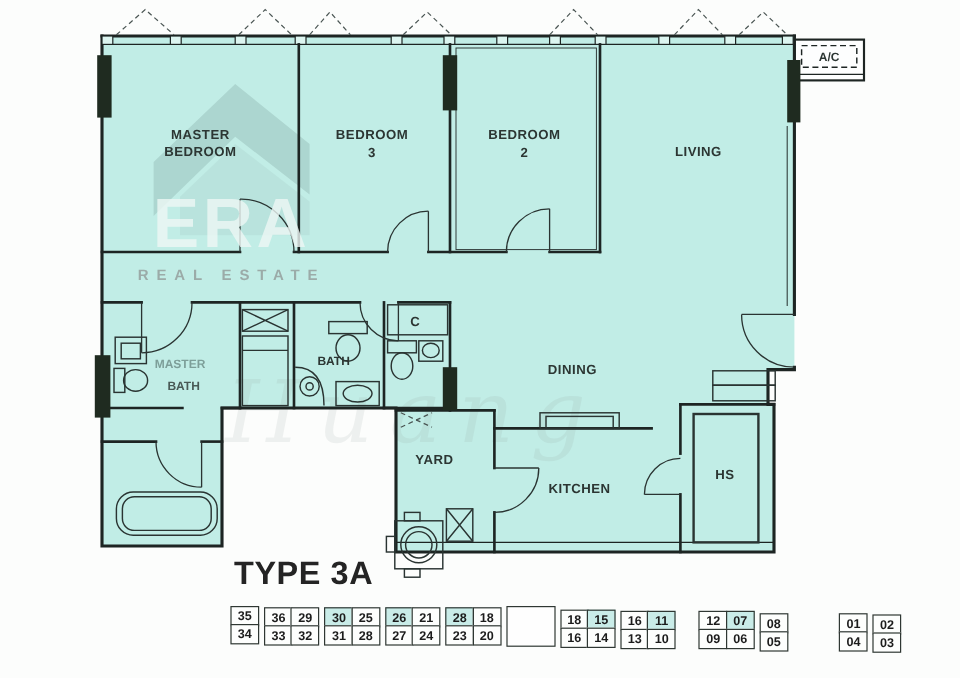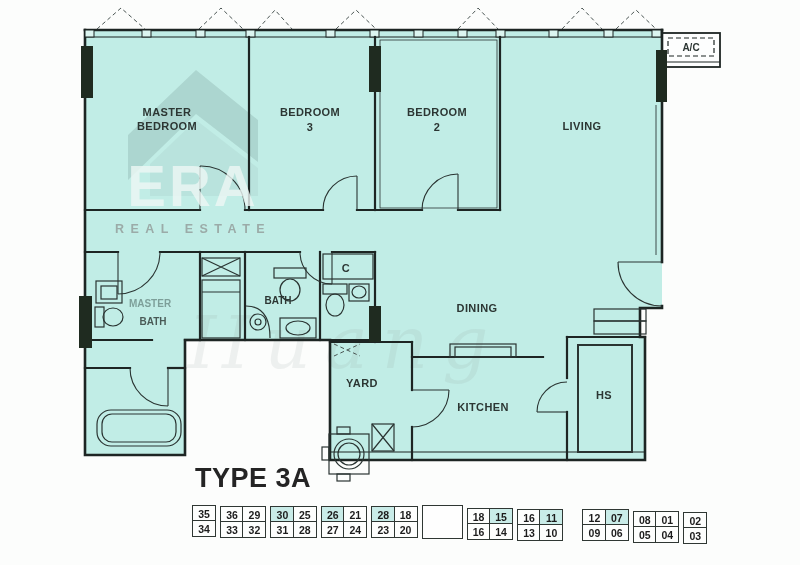--- a/index.html
+++ b/index.html
@@ -315,21 +315,21 @@
       <div class="gblock" style="transform: translateY(4px); padding-left: 15px;">
         <div class="gcol">
           <div class="gcell">12</div>
           <div class="gcell">09</div>
         </div>
         <div class="gcol">
           <div class="gcell hl">07</div>
           <div class="gcell">06</div>
         </div>
       </div>
-      <div class="gblock" style="transform: translateY(6px);">
+      <div class="gblock" style="transform: translateY(6px); gap: 44px;">
         <div class="gcol">
           <div class="gcell">08</div>
           <div class="gcell">05</div>
         </div>
         <div class="gcol">
           <div class="gcell">01</div>
           <div class="gcell">04</div>
         </div>
       </div>
       <div class="gblock" style="transform: translateY(7px); justify-content: center;">

